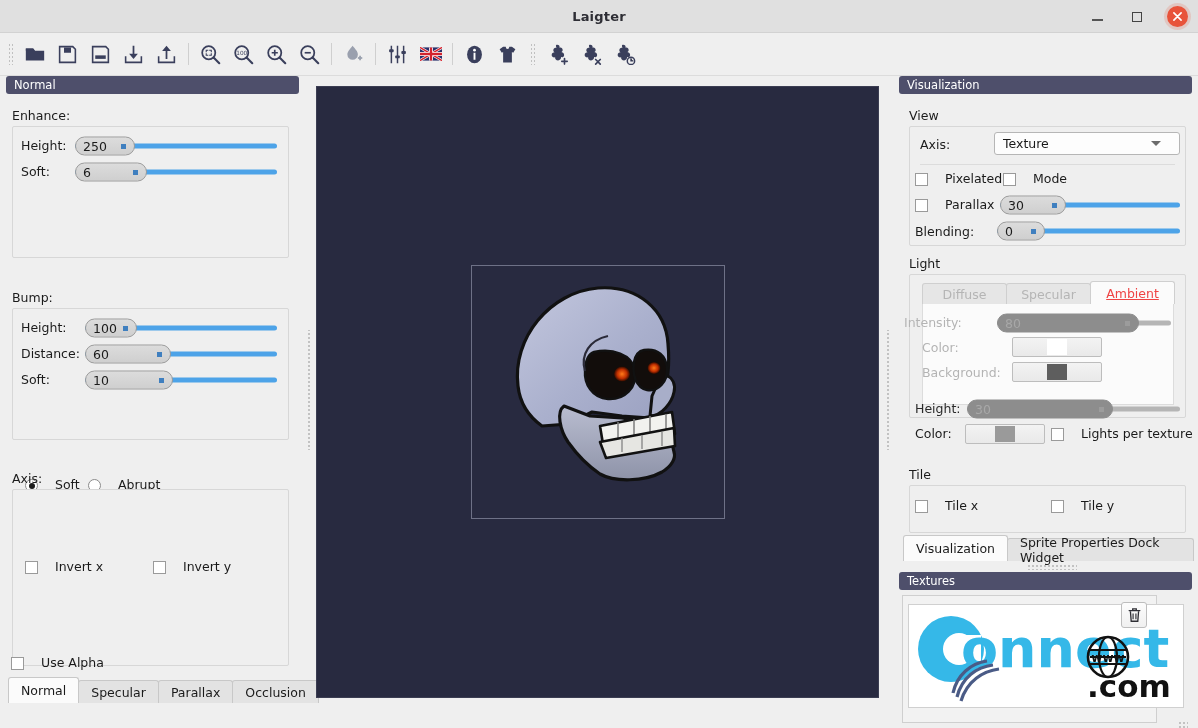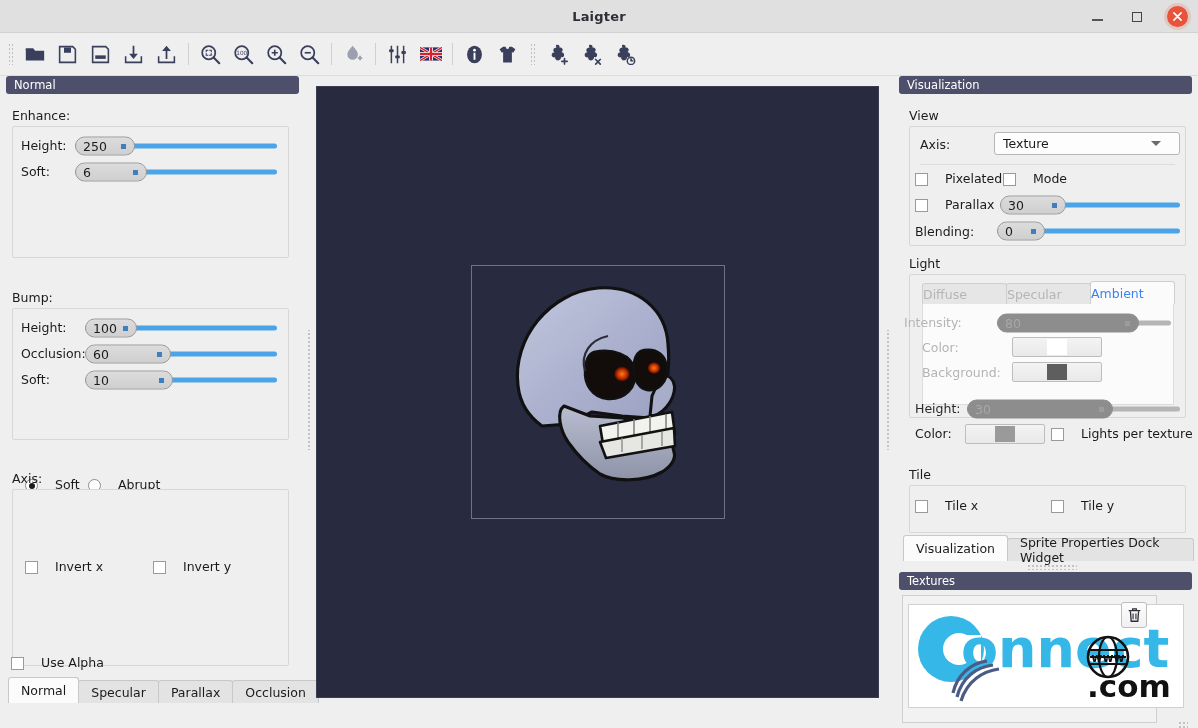--- a/index.html
+++ b/index.html
@@ -123,25 +123,25 @@
   .right-dock { position: absolute; left: 893px; top: 76px; width: 305px; height: 652px; background: #efefef; }
   .combo {
     height: 23px; border: 1px solid #b6b6b6; border-radius: 3px; background: #fdfdfd;
     display: flex; align-items: center; padding: 0 18px 0 8px; font-size: 12.5px; cursor: pointer;
   }
   .combo .caret { margin-left: auto; width: 0; height: 0;
     border-left: 5px solid transparent; border-right: 5px solid transparent; border-top: 5px solid #6c6c6c; }
 
   .inner-tabbar { display: flex; align-items: flex-end; height: 23px; }
   .inner-tab {
-    flex: 1; height: 21px; display: flex; align-items: center; justify-content: flex-start;
+    flex: 1; height: 21px; display: flex; align-items: center; justify-content: center;
     font-size: 12.5px; background: #e6e6e6; border: 1px solid #cfcfcf; border-bottom: none;
     border-top-left-radius: 3px; border-top-right-radius: 3px; color: #b5b5b5; cursor: pointer; margin-right: -1px;
   }
-  .inner-tab.active { background: #fbfbfb; height: 23px; color: #3b82f6; }
+  .inner-tab.active { background: #fbfbfb; height: 23px; color: #ef4444; text-decoration: underline; }
 
   .swatch-btn {
     height: 20px; border: 1px solid #bdbdbd; border-radius: 2px;
     background: linear-gradient(#f3f3f3,#e9e9e9); display: flex; align-items: center; justify-content: center;
     cursor: pointer;
   }
   .swatch { width: 20px; height: 16px; }
 
   .textures-panel {
     border: 1px solid #cfcfcf; background: #f2f2f2; position: relative;
@@ -343,21 +343,21 @@
 
     <div style="position:absolute;left:21px;top:244px" class="row-label">Height:</div>
     <div class="sliderbox" style="position:absolute;left:85px;top:242px;width:192px">
       <div class="groove" style="width:100%"></div>
       <div class="spin" style="left:0%;width:52px">
         <span>100</span>
         <span class="nub"></span>
       </div>
     </div>
 
-    <div style="position:absolute;left:21px;top:270px" class="row-label">Occlusion:</div>
+    <div style="position:absolute;left:21px;top:270px" class="row-label">Distance:</div>
     <div class="sliderbox" style="position:absolute;left:85px;top:268px;width:192px">
       <div class="groove" style="width:100%"></div>
       <div class="spin" style="left:0%;width:86px">
         <span>60</span>
         <span class="nub"></span>
       </div>
     </div>
 
     <div style="position:absolute;left:21px;top:296px" class="row-label">Soft:</div>
     <div class="sliderbox" style="position:absolute;left:85px;top:294px;width:192px">

